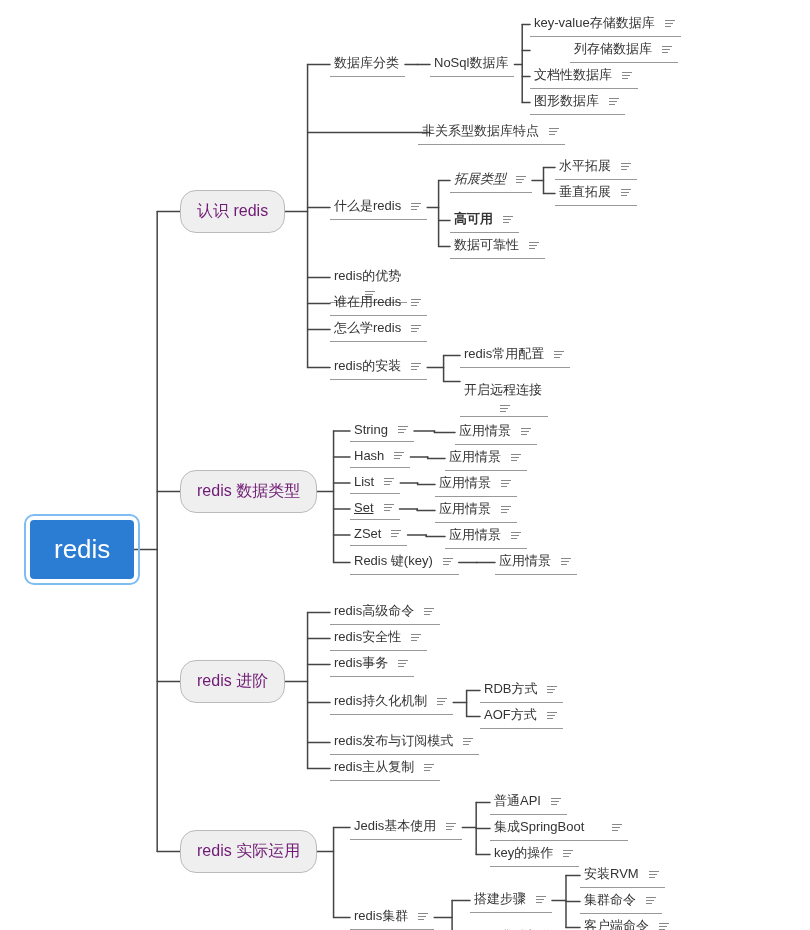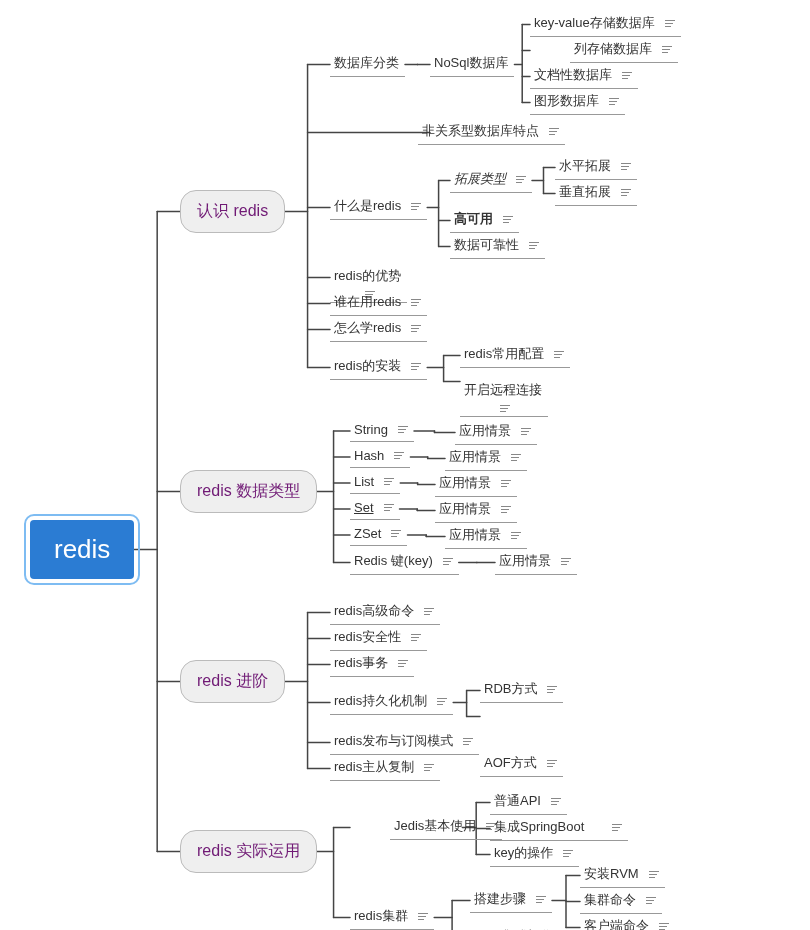--- a/index.html
+++ b/index.html
@@ -457,21 +457,21 @@
     </span>
   </div>
 <div id="l_rdb" class="node leaf-node" style="left:480px; top:678px;">
     <span>RDB方式</span>
     <span class="note-icon">
       <span></span>
       <span></span>
       <span></span>
     </span>
   </div>
-<div id="l_aof" class="node leaf-node" style="left:480px; top:704px;margin-top:48px;">
+<div id="l_aof" class="node leaf-node" style="left:480px; top:704px;">
     <span>AOF方式</span>
     <span class="note-icon">
       <span></span>
       <span></span>
       <span></span>
     </span>
   </div>
 <div id="l_pubsub" class="node leaf-node" style="left:330px; top:730px;">
     <span>redis发布与订阅模式</span>
     <span class="note-icon">
@@ -482,21 +482,21 @@
   </div>
 <div id="l_ms" class="node leaf-node" style="left:330px; top:756px;">
     <span>redis主从复制</span>
     <span class="note-icon">
       <span></span>
       <span></span>
       <span></span>
     </span>
   </div>
 
-<div id="l_jedis" class="node leaf-node" style="left:350px; top:815px;margin-left:40px;">
+<div id="l_jedis" class="node leaf-node" style="left:350px; top:815px;">
     <span>Jedis基本使用</span>
     <span class="note-icon">
       <span></span>
       <span></span>
       <span></span>
     </span>
   </div>
 <div id="l_api" class="node leaf-node" style="left:490px; top:790px;">
     <span>普通API</span>
     <span class="note-icon">

